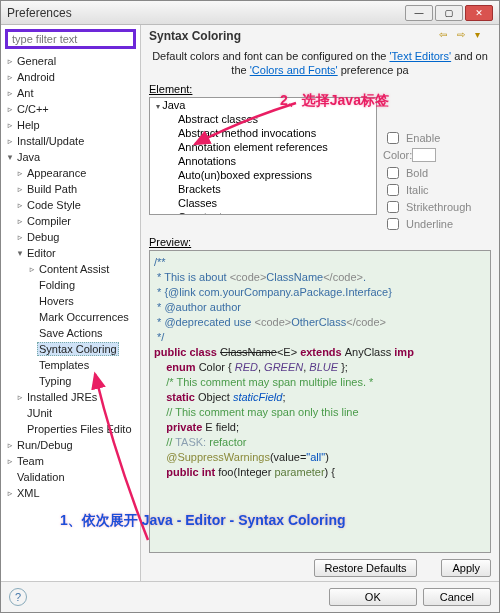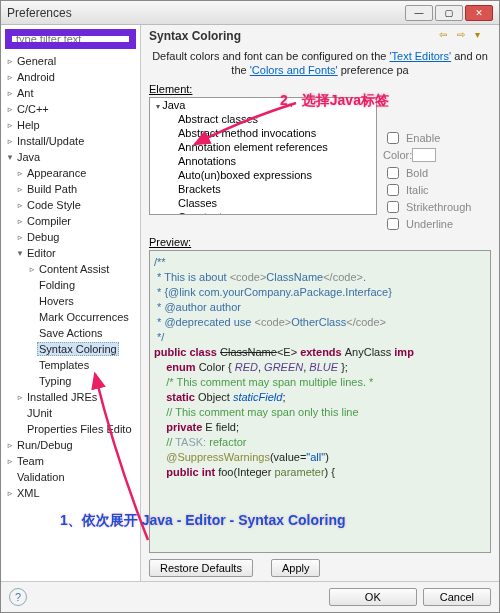--- a/index.html
+++ b/index.html
@@ -4,21 +4,21 @@
 <style>
 * { box-sizing: border-box; font-family: "Segoe UI", Tahoma, sans-serif; }
 body { margin: 0; background: #f0f0f0; width: 500px; height: 613px; overflow: hidden; position: relative; }
 .window { width: 500px; height: 613px; background: #f4f4f4; border: 1px solid #888; display: flex; flex-direction: column; }
 .titlebar { height: 24px; background: linear-gradient(#f8f8f8,#e0e0e0); display: flex; align-items: center; padding: 0 6px; border-bottom: 1px solid #bbb; font-size: 12px; }
 .titlebar .title { flex: 1; color: #333; }
 .titlebar .winbtn { width: 28px; height: 16px; margin-left: 2px; border: 1px solid #999; background: #eee; font-size: 9px; text-align: center; line-height: 14px; border-radius: 2px; }
 .titlebar .close { background: #d9534f; color: #fff; border-color: #a03030; }
 .body { flex: 1; display: flex; overflow: hidden; }
 .left { width: 140px; display: flex; flex-direction: column; border-right: 1px solid #c8c8c8; background: #fff; }
-.filter { margin: 4px; height: 20px; font-size: 11px; padding: 1px 4px; color: #888; border: 7px solid #6d28d9; }
+.filter { margin: 4px; height: 20px; font-size: 11px; padding: 1px 4px; color: #888; border: 3px solid #6d28d9; }
 .tree { flex: 1; overflow: auto; font-size: 11px; color: #222; }
 .tree .row { display: flex; align-items: center; height: 16px; padding-left: 4px; white-space: nowrap; }
 .tree .tw { width: 10px; text-align: center; color: #666; font-size: 9px; }
 .tree .lbl { padding: 0 2px; }
 .tree .sel .lbl { background: #cfe2f7; border: 1px dotted #7aa; padding: 0 1px; }
 .tree .ind1 { padding-left: 14px; } .tree .ind2 { padding-left: 26px; }
 .right { flex: 1; display: flex; flex-direction: column; background: #f4f4f4; overflow: hidden; }
 .rhead { display: flex; align-items: center; padding: 4px 8px; }
 .rhead h1 { font-size: 12px; font-weight: bold; margin: 0; flex: 1; color: #333; }
 .rhead .navbtn { width: 16px; height: 14px; margin-left: 2px; font-size: 10px; color: #b78a00; }
@@ -35,21 +35,21 @@
 .elemopts label { display: flex; align-items: center; gap: 4px; height: 17px; }
 .elemopts input[type=checkbox] { width: 12px; height: 12px; }
 .colorrow { display: flex; align-items: center; height: 18px; }
 .swatch { width: 24px; height: 14px; border: 1px solid #aaa; background: #fff; }
 .preview { flex: 1; margin: 4px 8px 2px; display: flex; flex-direction: column; min-height: 0; }
 .previewbox { flex: 1; border: 1px solid #999; background: #e8f2e8; font-family: Consolas, monospace; font-size: 11px; padding: 4px; overflow: auto; line-height: 15px; white-space: pre; color: #222; }
 .c-jd { color: #3a6ea5; } .c-tag { color: #888; } .c-auth { color: #3a6ea5; }
 .c-kw { color: #8b0045; font-weight: bold; } .c-strike { text-decoration: line-through; } .c-enum { color: #5a3b8a; font-style: italic; }
 .c-com { color: #4a9b4a; } .c-fld { color: #0050c0; font-style: italic; }
 .c-ann { color: #8a8a3a; } .c-param { color: #5a7a3a; }
-.btnrow { display: flex; gap: 18px; padding: 4px 8px; }
+.btnrow { display: flex; justify-content: flex-end; gap: 24px; padding: 4px 8px; }
 .btn { font-size: 11px; padding: 2px 10px; background: linear-gradient(#fdfdfd,#e6e6e6); border: 1px solid #999; border-radius: 2px; }
 .footer { border-top: 1px solid #c8c8c8; display: flex; align-items: center; padding: 6px 8px; gap: 6px; }
 .helpicon { width: 18px; height: 18px; border: 1px solid #8ab; border-radius: 50%; color: #47a; text-align: center; font-size: 11px; line-height: 16px; }
 .footer .spacer { flex: 1; }
 
 .anno { position: absolute; pointer-events: none; }
 .anno1 { left: 60px; top: 512px; color: #1d4ed8; font-size: 14px; font-weight: bold; text-shadow: 0 0 3px rgba(233,30,99,0.3); }
 .anno2 { left: 280px; top: 92px; color: #e91e63; font-size: 14px; font-weight: bold; text-shadow: 0 0 3px rgba(233,30,99,0.3); }
 .arrow { position: absolute; pointer-events: none; }
 </style>

